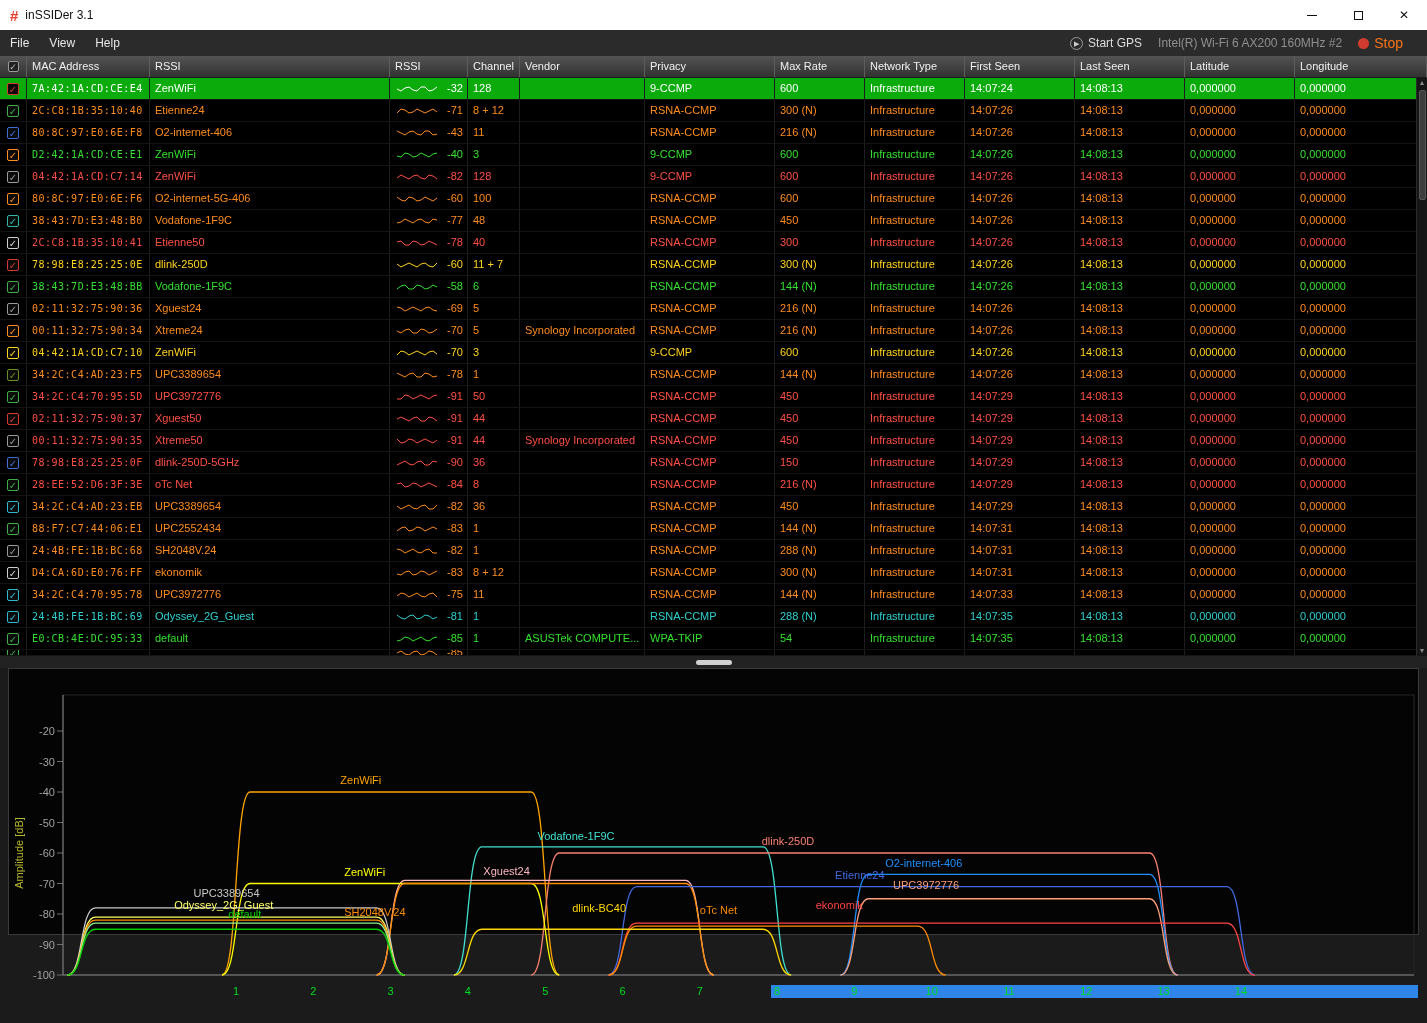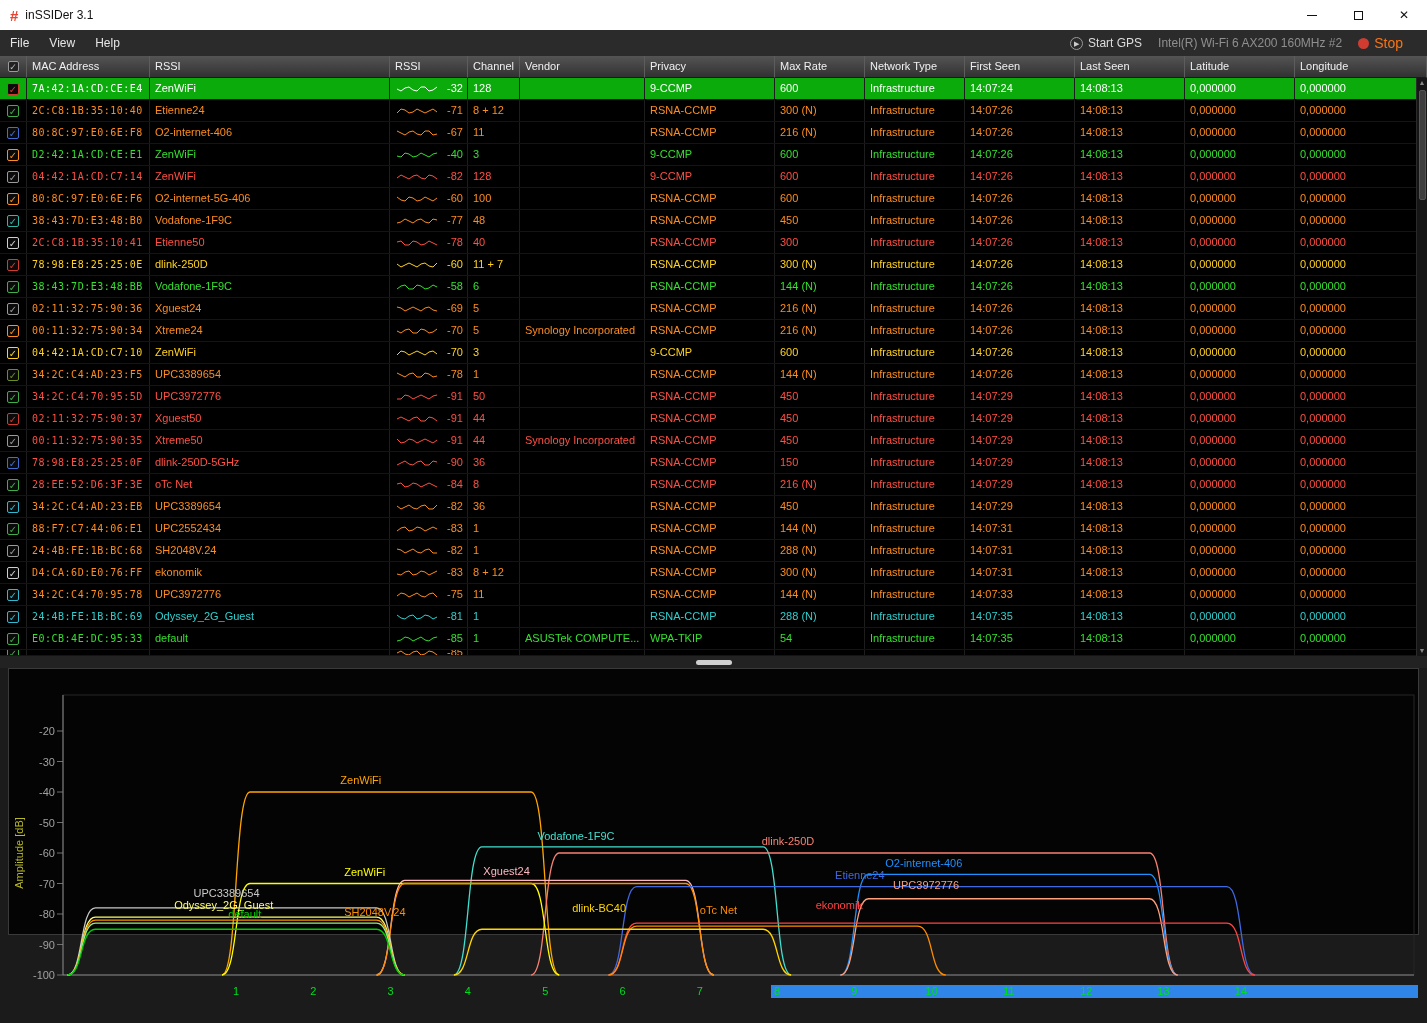--- a/index.html
+++ b/index.html
@@ -180,21 +180,21 @@
         <div class="trow" style="color: rgb(255, 140, 30);">
           <div class="td cb-cell">
             <span class="cb" style="border-color: rgb(63, 110, 212); color: rgb(63, 110, 212);">✓</span>
           </div>
           <div class="td mac">80:8C:97:E0:6E:F8</div>
           <div class="td">O2-internet-406</div>
           <div class="td rssi-cell">
             <svg width="44" height="16">
               <polyline points="2,6 6,8 10,10 14,7 18,6 22,9 26,10 30,6 34,6 38,10 42,9" fill="none" stroke="#ff8c1e" stroke-width="1"></polyline>
             </svg>
-            <span class="rssi-num">-67</span>
+            <span class="rssi-num">-43</span>
           </div>
           <div class="td">11</div>
           <div class="td"></div>
           <div class="td">RSNA-CCMP</div>
           <div class="td">216 (N)</div>
           <div class="td">Infrastructure</div>
           <div class="td">14:07:26</div>
           <div class="td">14:08:13</div>
           <div class="td">0,000000</div>
           <div class="td">0,000000</div>

